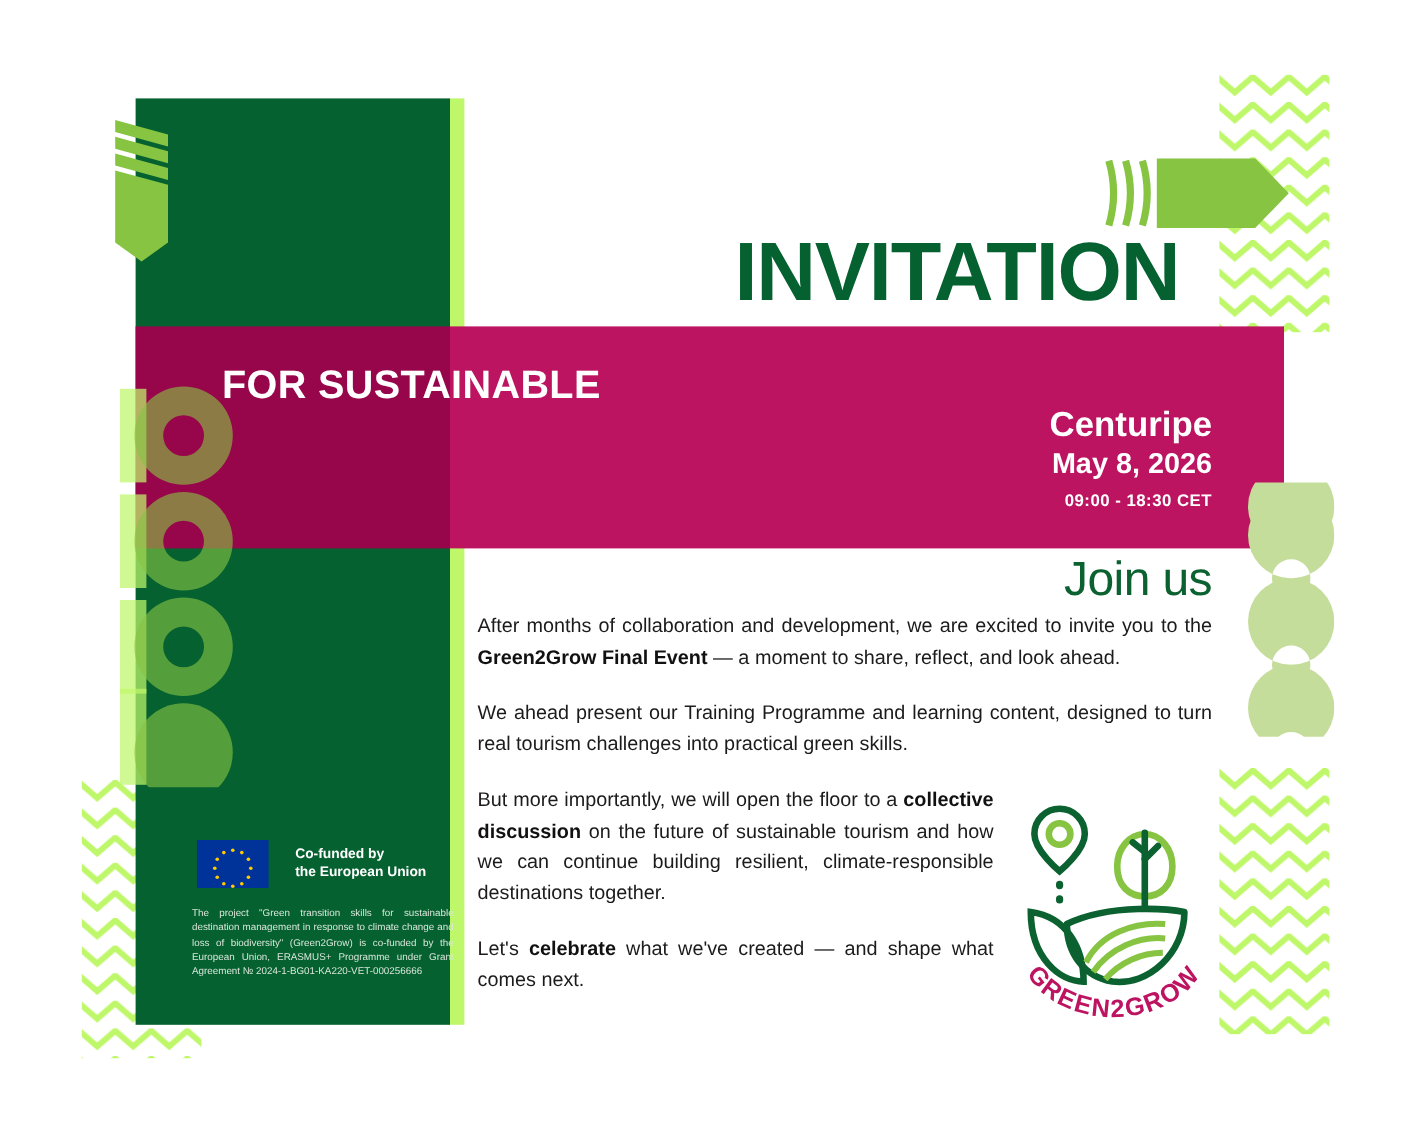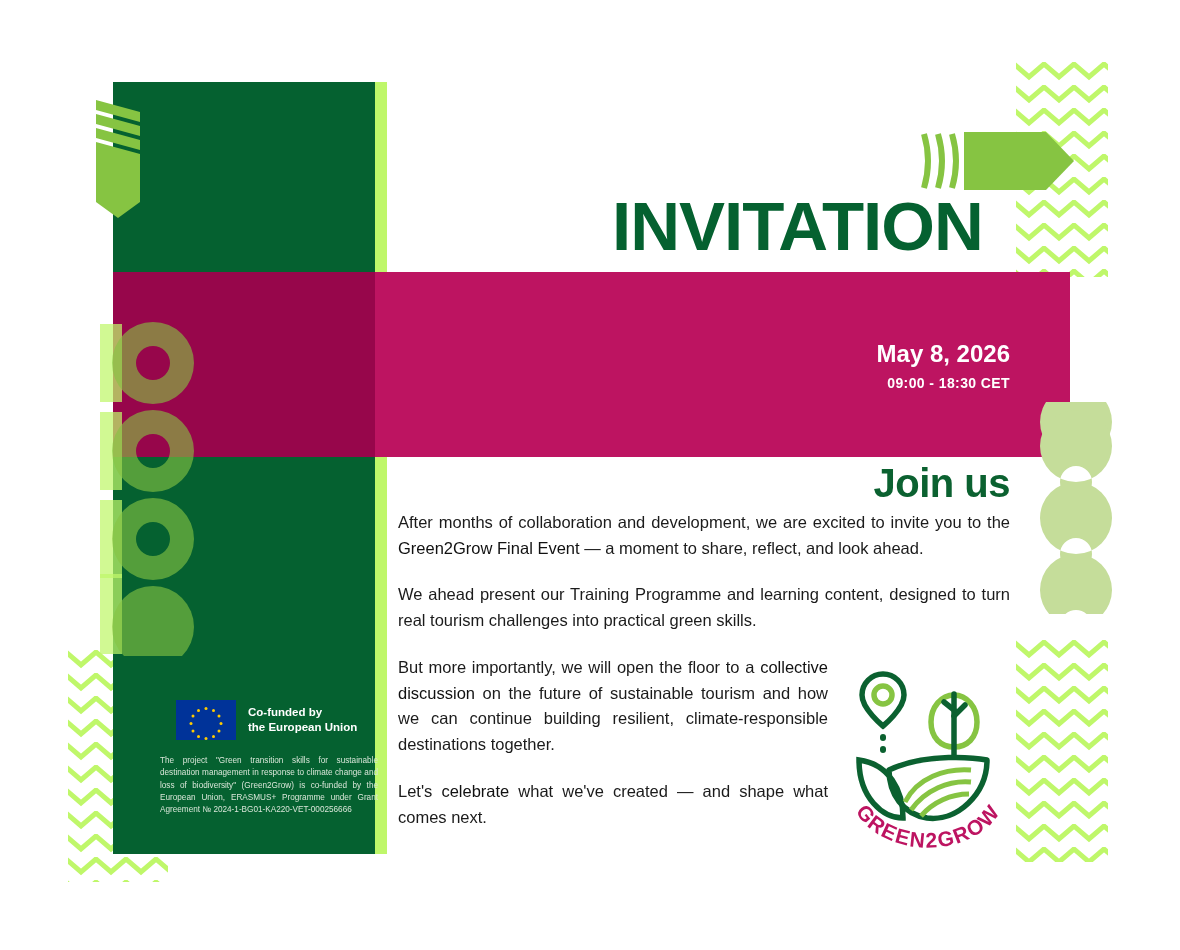--- a/index.html
+++ b/index.html
@@ -56,36 +56,36 @@
   .date-block{
     position:absolute;left:700px;top:338px;width:310px;
     text-align:right;color:#ffffff;
   }
   .date-city{font-size:29px;font-weight:bold;line-height:1.15;}
   .date-day{font-size:24px;font-weight:bold;line-height:1.35;}
   .date-time{font-size:14px;font-weight:bold;line-height:1.9;letter-spacing:.4px;text-align:right;}
 
   .joinus{
     position:absolute;left:700px;top:463px;width:310px;
-    text-align:right;font-size:40px;font-weight:bold;color:#0b6130;
+    text-align:right;font-size:40px;font-weight:normal;color:#0b6130;
     letter-spacing:-.5px;line-height:1;
   }
 
   .body-copy{
     position:absolute;left:398px;top:510px;width:612px;
     font-size:16.5px;color:#1b1b1b;line-height:1.56;
     text-align:justify;
   }
   .body-copy p{margin:0 0 21px 0;}
   .body-copy p:last-child{margin-bottom:16px;}
   .body-copy .w-narrow{width:430px;display:block;}
-  .body-copy b{font-weight:normal;color:#111;}
-
-  
-  .eu-row{position:absolute;left:176px;top:700px;width:200px;display:flex;align-items:center;gap:12px;}
+  .body-copy b{font-weight:bold;color:#111;}
+
+  
+  .eu-row{position:absolute;left:164px;top:700px;width:200px;display:flex;align-items:center;gap:22px;}
   .eu-flag{width:60px;height:40px;flex:none;}
   .eu-text{font-size:11.5px;font-weight:bold;color:#ffffff;line-height:1.28;}
 
   .disclaimer{
     position:absolute;left:160px;top:755px;width:218px;
     font-size:8.2px;color:#d8e6d8;line-height:1.5;text-align:justify;
   }
 
   
   .logo{position:absolute;left:845px;top:660px;width:165px;height:195px;}
@@ -152,23 +152,25 @@
   <svg class="circles-right" viewBox="0 0 72 212">
     <circle cx="36" cy="20" r="36" fill="#c5dd9a"></circle>
     <path d="M36 44 m-36 0 a36 36 0 1 0 72 0 a36 36 0 1 0 -72 0 Z M36 64 a16 16 0 1 1 0 32 a16 16 0 1 1 0 -32 Z" fill="#c5dd9a" fill-rule="evenodd"></path>
     <path d="M36 116 m-36 0 a36 36 0 1 0 72 0 a36 36 0 1 0 -72 0 Z M36 136 a16 16 0 1 1 0 32 a16 16 0 1 1 0 -32 Z" fill="#c5dd9a" fill-rule="evenodd"></path>
     <path d="M36 188 m-36 0 a36 36 0 1 0 72 0 a36 36 0 1 0 -72 0 Z M36 208 a16 16 0 1 1 0 32 a16 16 0 1 1 0 -32 Z" fill="#c5dd9a" fill-rule="evenodd"></path>
   </svg>
 
   <div class="invitation">INVITATION</div>
 
   <div class="event-title">
+    <div>FOR SUSTAINABLE</div>
   </div>
 
   <div class="date-block">
+    <div class="date-city">Centuripe</div>
     <div class="date-day">May 8, 2026</div>
     <div class="date-time">09:00 - 18:30 CET</div>
   </div>
 
   <div class="joinus">Join us</div>
 
   <div class="body-copy">
     <p><span>After months of collaboration and development, we are excited to invite you to the </span><b>Green2Grow Final Event</b><span> — a moment to share, reflect, and look ahead.</span></p>
     <p><span>We ahead present our Training Programme and learning content, designed to turn real tourism challenges into practical green skills.</span></p>
     <p class="w-narrow"><span>But more importantly, we will open the floor to a </span><b>collective discussion</b><span> on the future of sustainable tourism and how we can continue building resilient, climate-responsible destinations together.</span></p>

